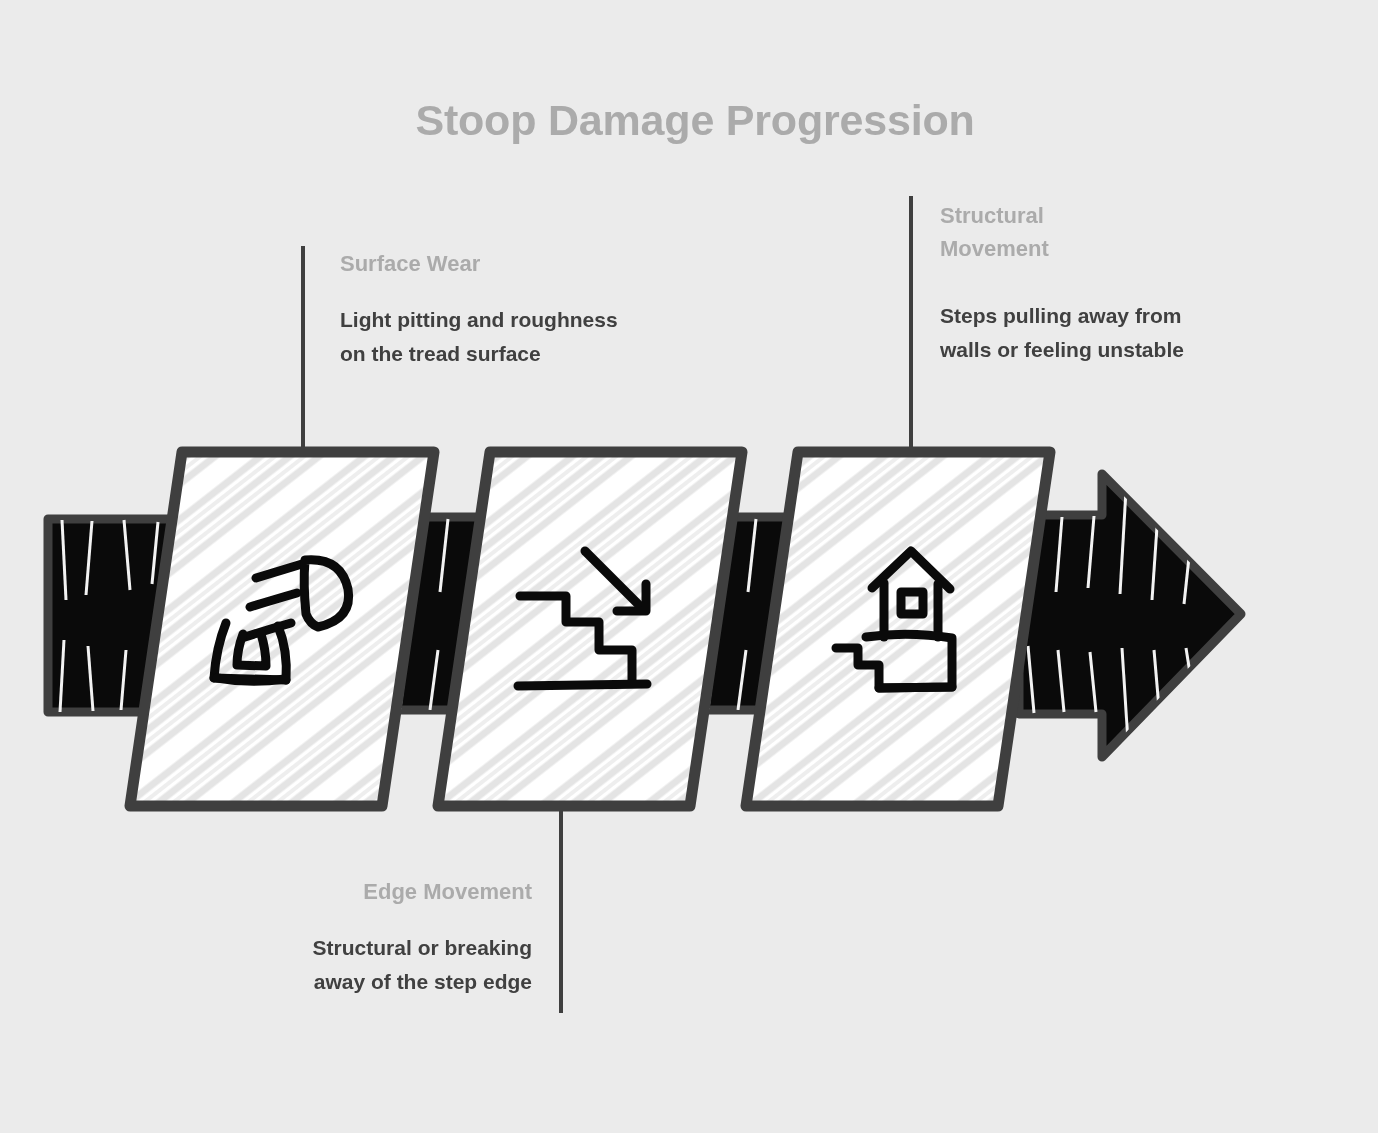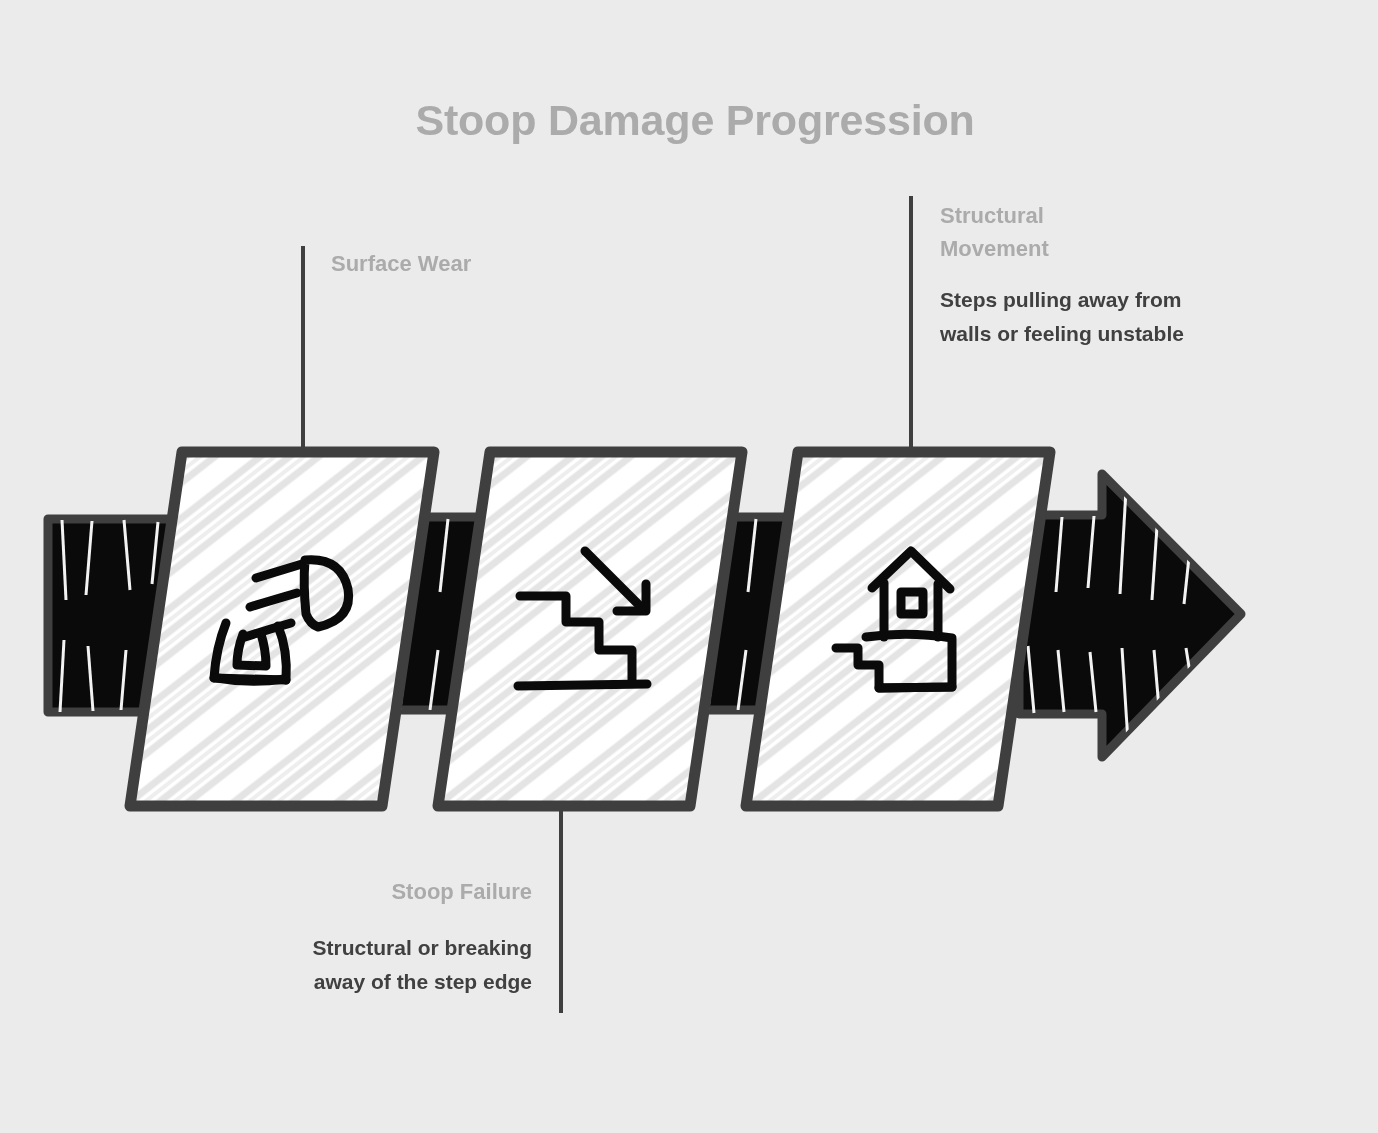--- a/index.html
+++ b/index.html
@@ -53,34 +53,34 @@
   }
   .callout .callout-desc {
     font-size: 21px;
     font-weight: bold;
     color: #404040;
     line-height: 1.62;
     margin: 0;
     white-space: pre-line;
   }
   .callout.c-surface {
-    left: 331px;
+    left: 340px;
     top: 248px;
     width: 400px;
     text-align: left;
   }
   .callout.c-surface .callout-desc { margin-top: 22px; }
 
   .callout.c-structural {
     left: 940px;
     top: 200px;
     width: 360px;
     text-align: left;
   }
-  .callout.c-structural .callout-desc { margin-top: 18px; }
+  .callout.c-structural .callout-desc { margin-top: 34px; }
 
   .callout.c-edge {
     left: 180px;
     top: 876px;
     width: 352px;
     text-align: right;
   }
   .callout.c-edge .callout-desc { margin-top: 22px; }
 </style>
 </head>
@@ -254,28 +254,30 @@
       <line x1="303" y1="246" x2="303" y2="453"></line>
       <line x1="911" y1="196" x2="911" y2="453"></line>
       <line x1="561" y1="806" x2="561" y2="1013"></line>
     </g>
   </svg>
 
   <div class="page-title">Stoop Damage Progression</div>
 
   <div class="callout c-surface">
     <p class="callout-title">Surface Wear</p>
+    <p class="callout-desc">Light pitting and roughness
+on the tread surface</p>
   </div>
 
   <div class="callout c-structural">
     <p class="callout-title">Structural
 Movement</p>
     <p class="callout-desc">Steps pulling away from
 walls or feeling unstable</p>
   </div>
 
   <div class="callout c-edge">
-    <p class="callout-title">Stoop Failure</p>
+    <p class="callout-title">Edge Movement</p>
     <p class="callout-desc">Structural or breaking
 away of the step edge</p>
   </div>
 
 </div>
 
 </body></html>

